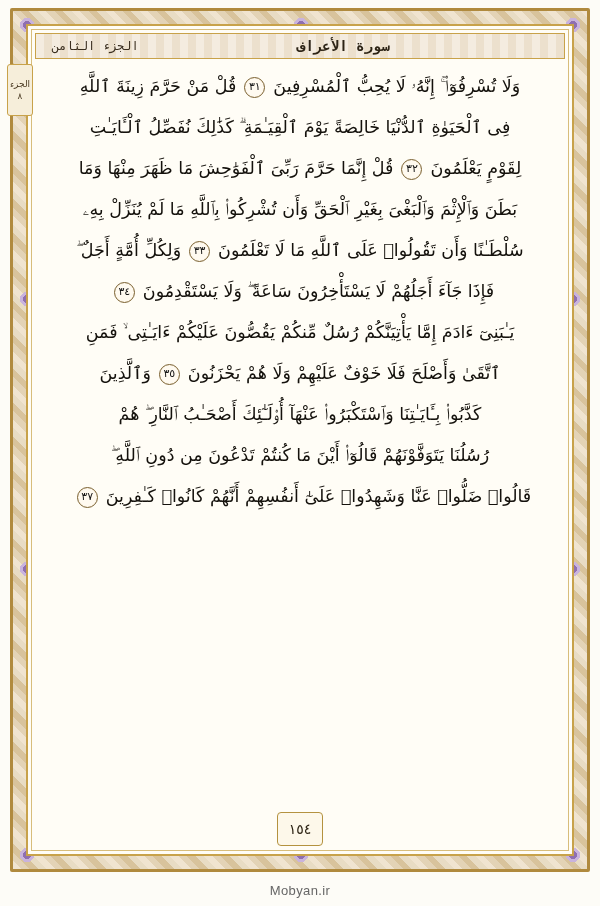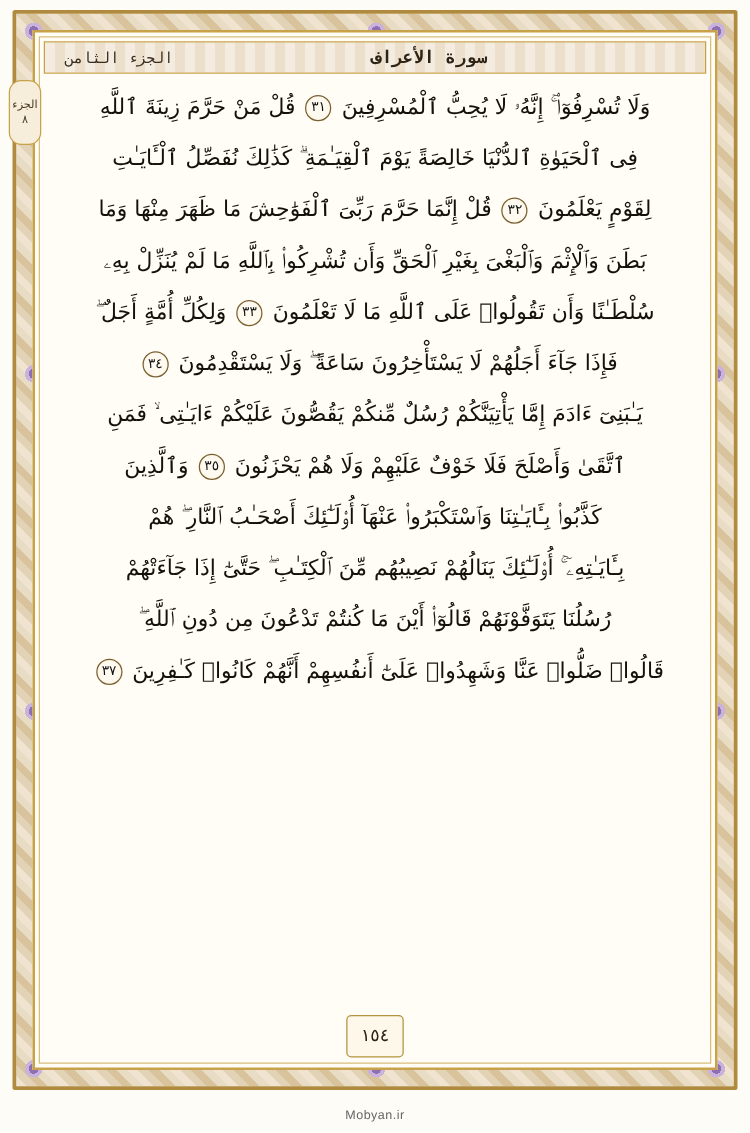--- a/index.html
+++ b/index.html
@@ -118,21 +118,21 @@
   
   .juz-badge {
     position: absolute;
     left: 7px;
     top: 64px;
     width: 26px;
     height: 52px;
     box-sizing: border-box;
     border: 1px solid #c8a24a;
     background: #f6eeda;
-    border-radius: 10px;
+    border-radius: 3px;
     display: flex;
     flex-direction: column;
     align-items: center;
     justify-content: center;
     gap: 2px;
   }
   .juz-badge span {
     font-size: 9px;
     color: #4a3a22;
     direction: rtl;
@@ -203,21 +203,21 @@
     font-size: 14px;
     color: #2b2212;
     direction: rtl;
   }
 
   .site-credit {
     position: absolute;
     left: 50%;
     transform: translateX(-50%);
     bottom: 8px;
-    font-size: 10px;
+    font-size: 13px;
     color: #666;
     font-family: "Liberation Sans", sans-serif;
     letter-spacing: 0.4px;
   }
 </style>
 </head>
 <body>
 
 <div class="page">
 
@@ -283,23 +283,20 @@
 
     <div class="aya-line">
       <span>ٱتَّقَىٰ وَأَصْلَحَ فَلَا خَوْفٌ عَلَيْهِمْ وَلَا هُمْ يَحْزَنُونَ</span><span class="aya-num">٣٥</span><span>وَٱلَّذِينَ</span>
     </div>
 
     <div class="aya-line">
       <span>كَذَّبُوا۟ بِـَٔايَـٰتِنَا وَٱسْتَكْبَرُوا۟ عَنْهَآ أُو۟لَـٰٓئِكَ أَصْحَـٰبُ ٱلنَّارِ ۖ هُمْ</span>
     </div>
 
 
-    <div class="aya-line">
-      <span>بِـَٔايَـٰتِهِۦٓ ۚ أُو۟لَـٰٓئِكَ يَنَالُهُمْ نَصِيبُهُم مِّنَ ٱلْكِتَـٰبِ ۖ حَتَّىٰٓ إِذَا جَآءَتْهُمْ</span>
-    </div>
 
     <div class="aya-line">
       <span>رُسُلُنَا يَتَوَفَّوْنَهُمْ قَالُوٓا۟ أَيْنَ مَا كُنتُمْ تَدْعُونَ مِن دُونِ ٱللَّهِ ۖ</span>
     </div>
 
     <div class="aya-line">
       <span>قَالُوا۟ ضَلُّوا۟ عَنَّا وَشَهِدُوا۟ عَلَىٰٓ أَنفُسِهِمْ أَنَّهُمْ كَانُوا۟ كَـٰفِرِينَ</span><span class="aya-num">٣٧</span>
     </div>
 
   </div>

